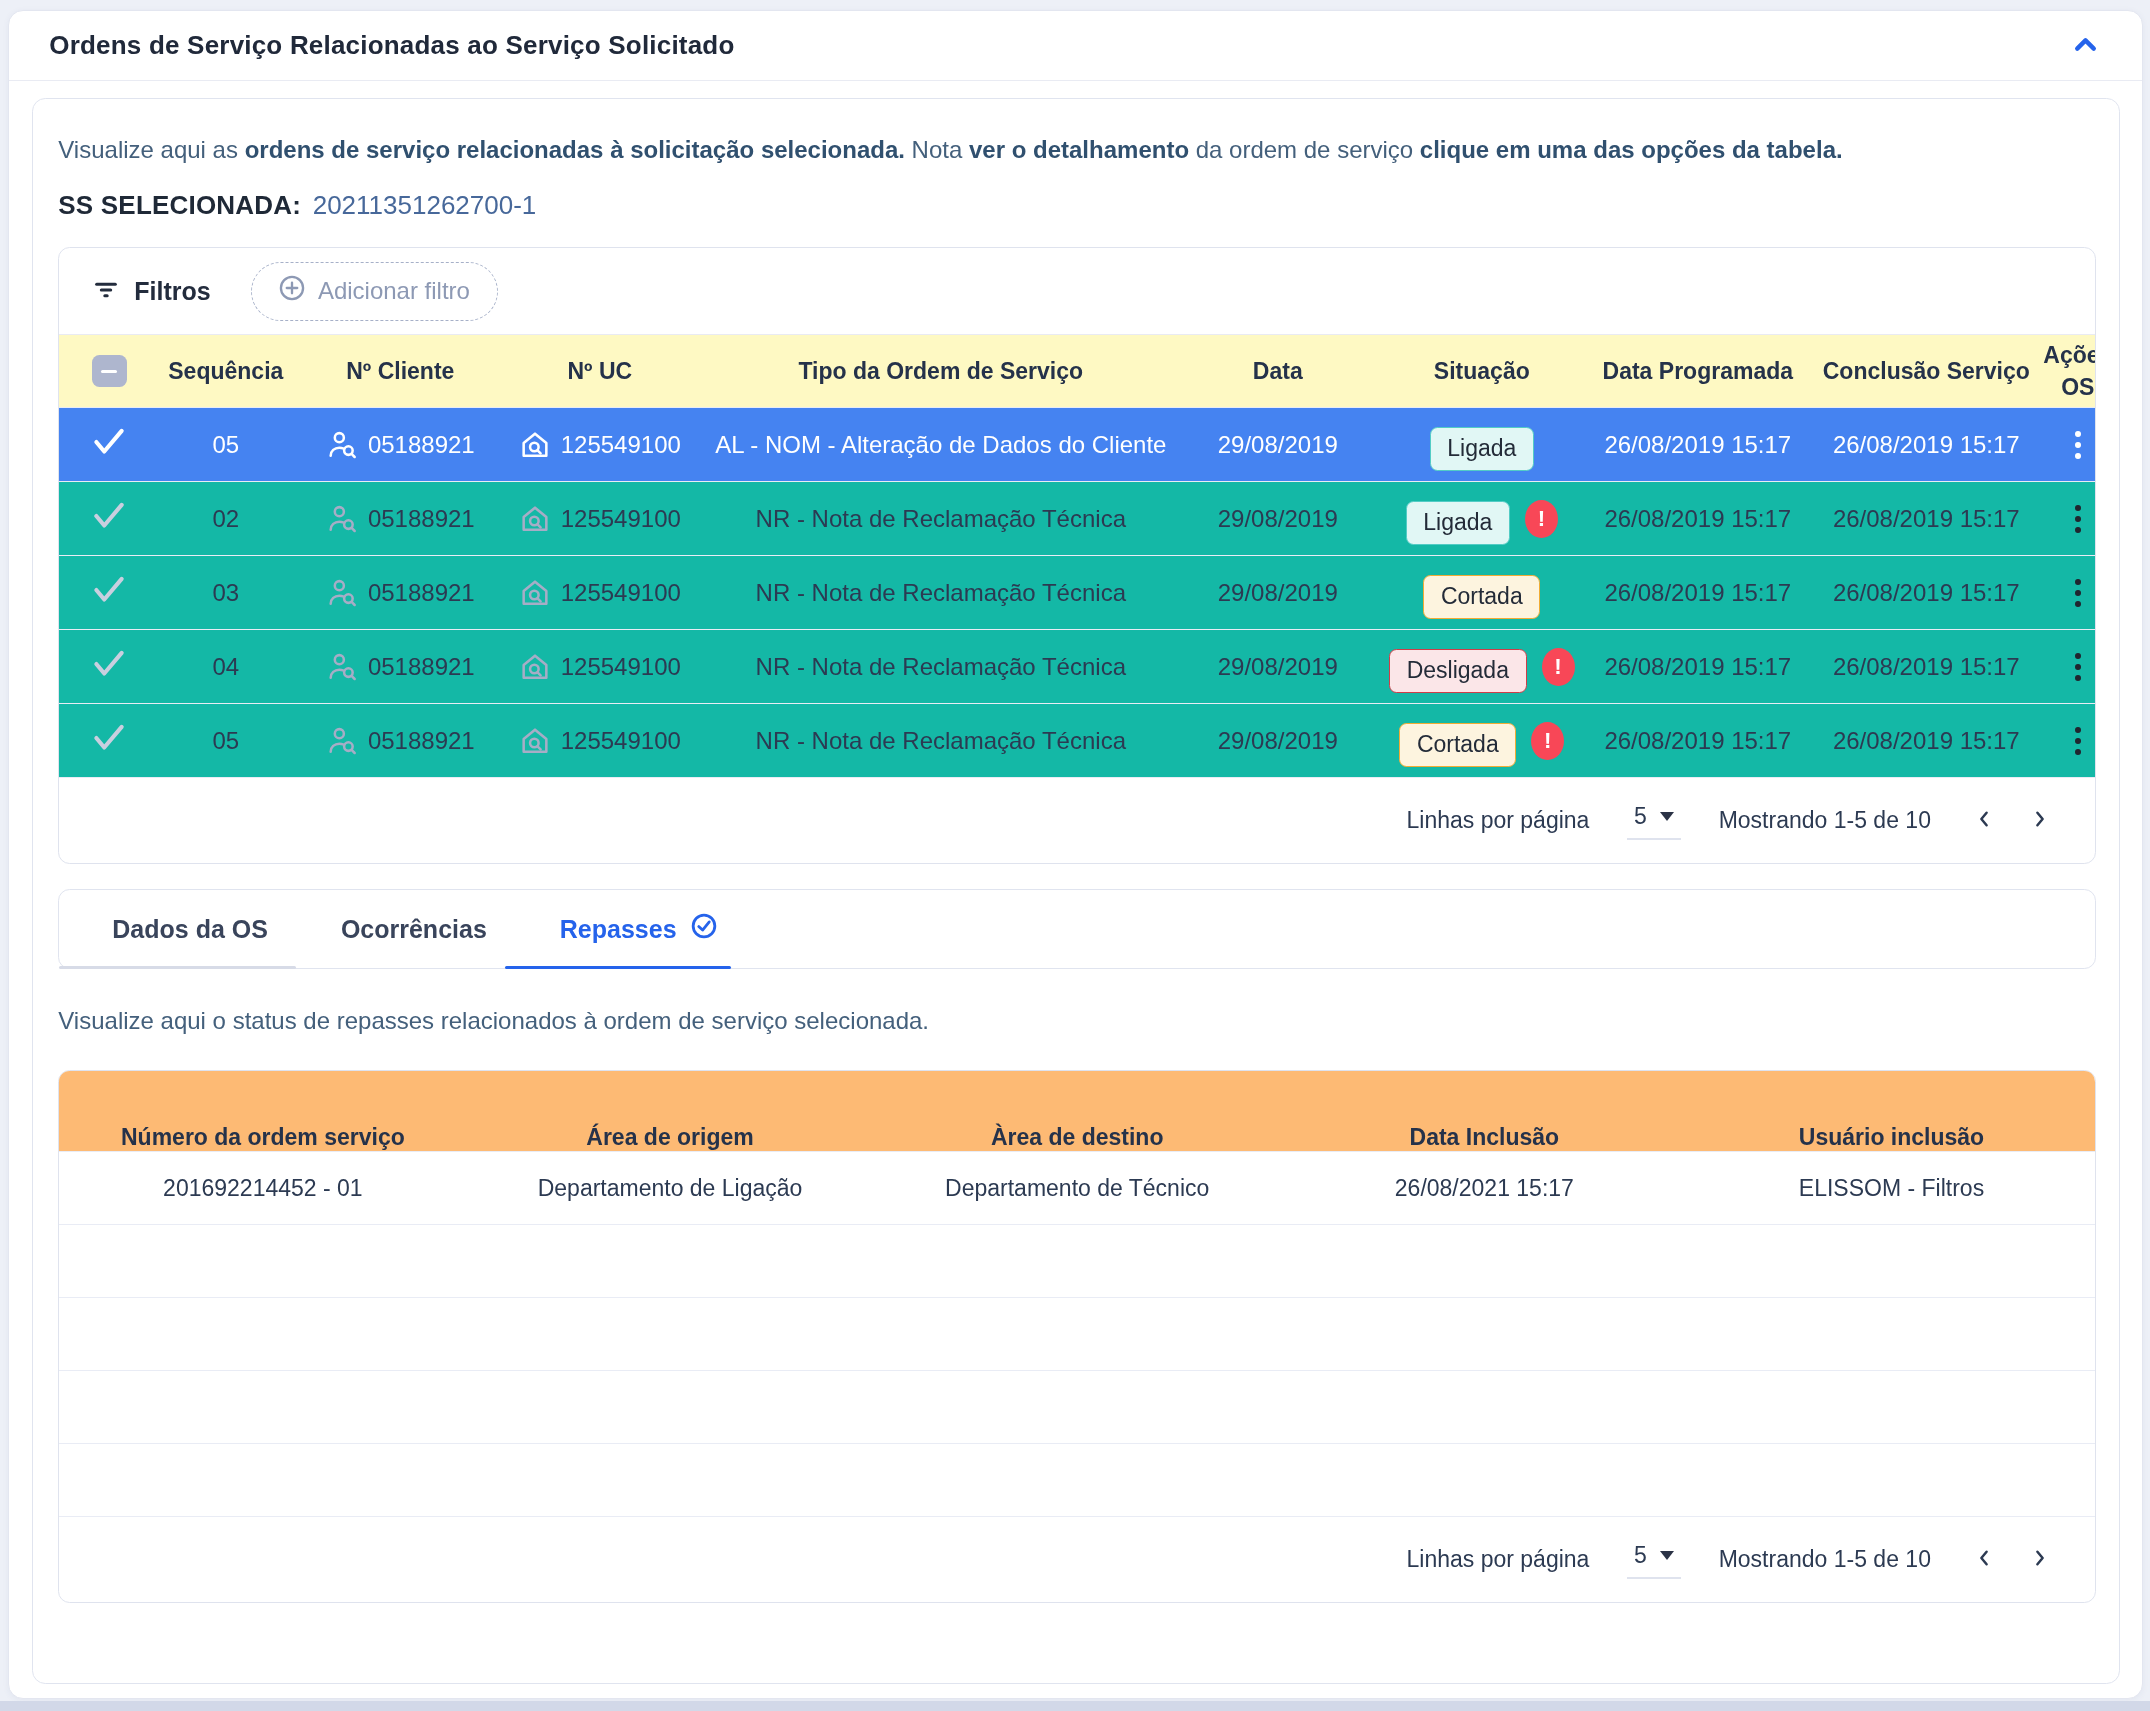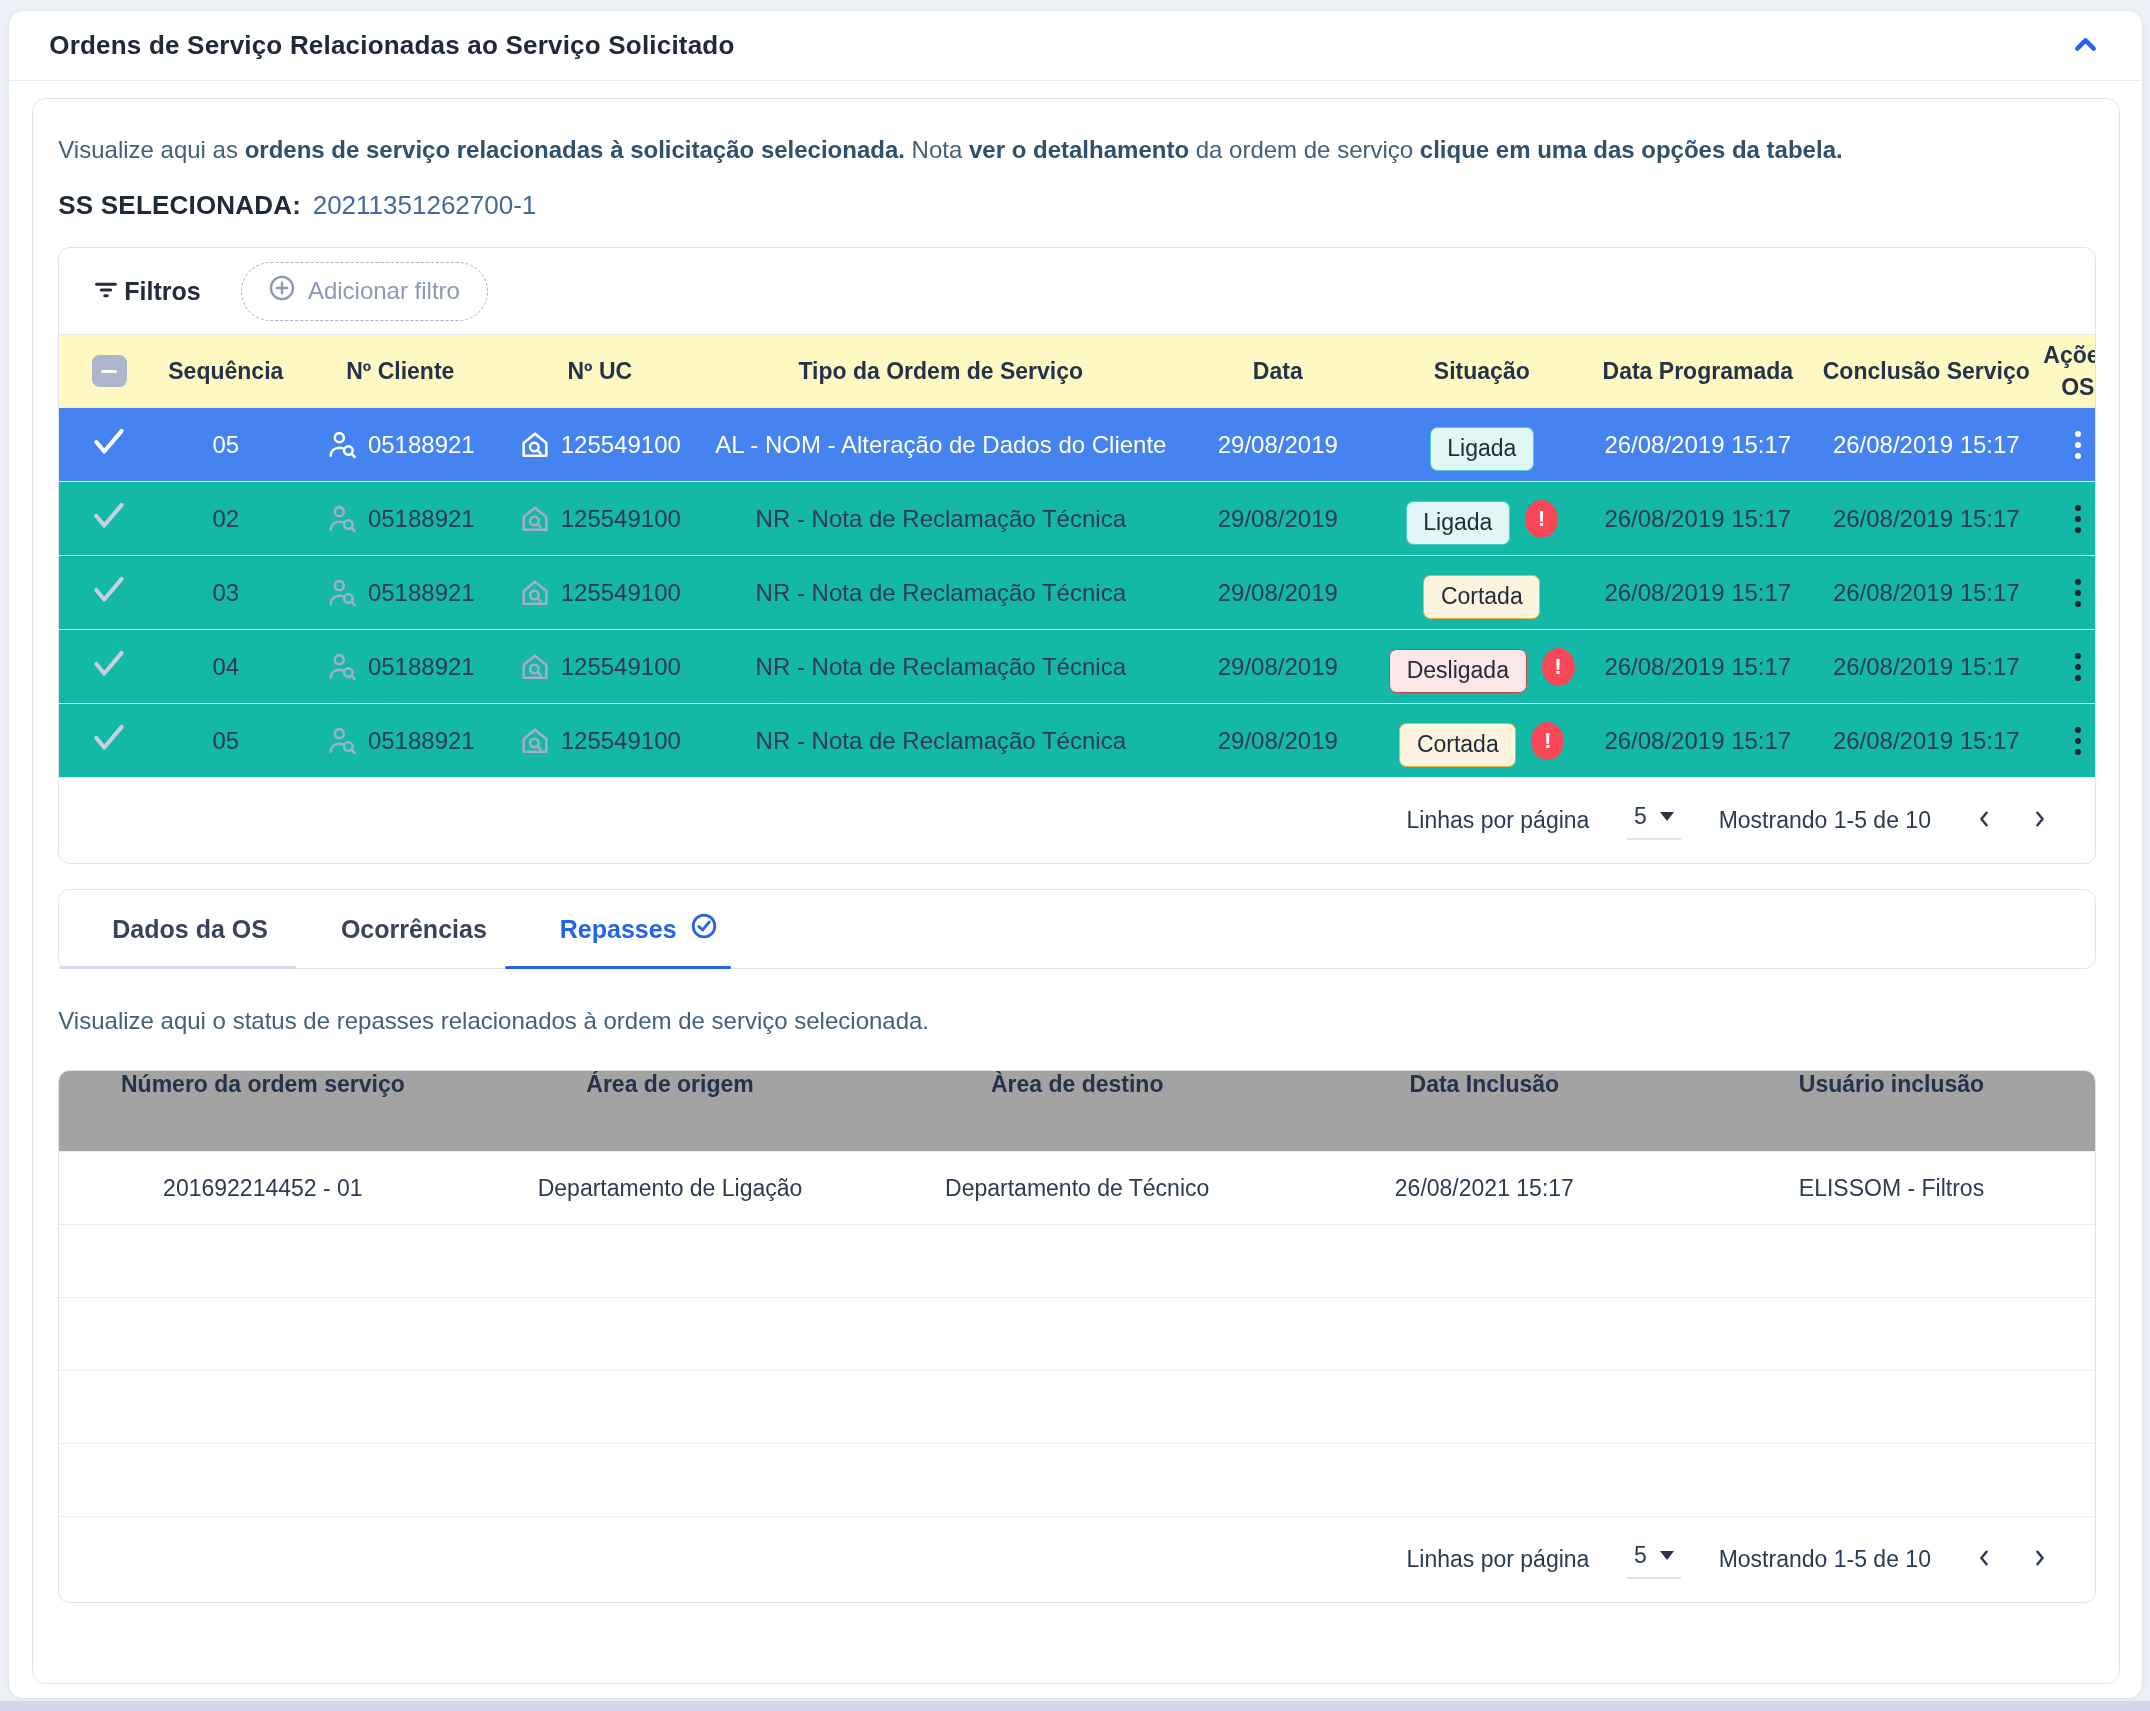--- a/index.html
+++ b/index.html
@@ -53,21 +53,21 @@
 
   .table-card {
     margin-top: 26.6px;
     border: 0.8px solid #dfe3ee;
     border-radius: 11.6px;
     overflow: hidden;
     background: #fff;
   }
 
   .filter-bar { height: 86px; display: flex; align-items: center; padding: 0 32px; gap: 40px; }
-  .filters-group { display: flex; align-items: center; gap: 3px; }
+  .filters-group { display: flex; align-items: center; gap: 13px; }
   .filters-label { font-size: 25px; font-weight: 700; color: #232c3d; }
   .add-filter-btn {
     display: flex; align-items: center; gap: 11.6px;
     border: 1.7px dashed #a6b0c8; border-radius: 830px;
     background: none; cursor: pointer;
     padding: 11.6px 26.6px;
     font-family: inherit; font-size: 24px; color: #8d99b4; font-weight: 500;
   }
 
   .thead { background: #fef9c3; border-top: 0.8px solid #e9ebf3; height: 73px;
@@ -119,21 +119,21 @@
     display: flex; align-items: stretch; padding: 0 0 0 53px; gap: 73px; position: relative; background: #fff; }
   .tab { display: flex; align-items: center; gap: 13.3px; font-size: 25px; font-weight: 700;
     color: #39445b; background: none; border: none; cursor: pointer; font-family: Liberation Sans, sans-serif; }
   .tab.active { color: #2563eb; }
   .tab-underline { position: absolute; bottom: -0.8px; height: 3.3px; border-radius: 1.7px; }
   .tab-underline.gray { left: 0; width: 237px; background: #d7dbe7; }
   .tab-underline.blue { left: 446px; width: 226px; background: #2563eb; }
 
   .info2 { margin-top: 38px; font-size: 24px; color: #44607c; }
 
-  .thead2 { background: #a3a3a3; height: 80px; display: flex; align-items: flex-start;
+  .thead2 { background: #fdba74; height: 80px; display: flex; align-items: flex-end;
     font-size: 23px; font-weight: 700; color: #25324a; }
   .tr2 { height: 73px; display: flex; align-items: center; border-top: 0.8px solid #e9ecf5;
     font-size: 23px; color: #2c3a52; background: #fff; }
   .cell2 { flex: 1; text-align: center; }
   .table2-card { margin-top: 35px; }
 </style>
 </head>
 <body>
 
 <div class="outer-card">

